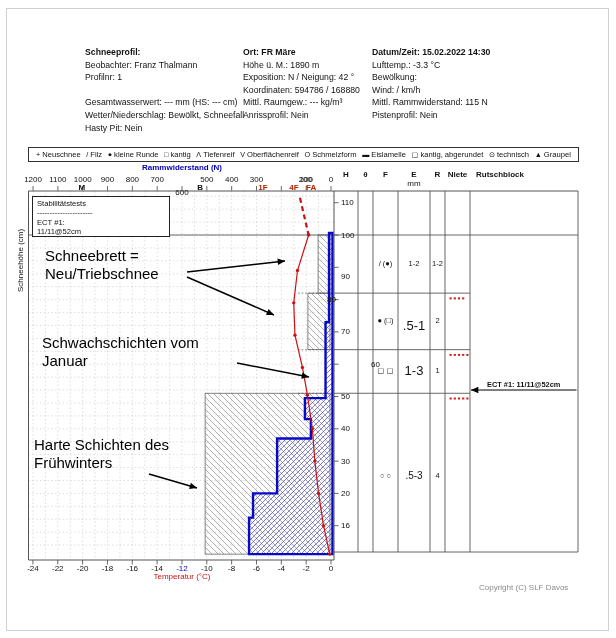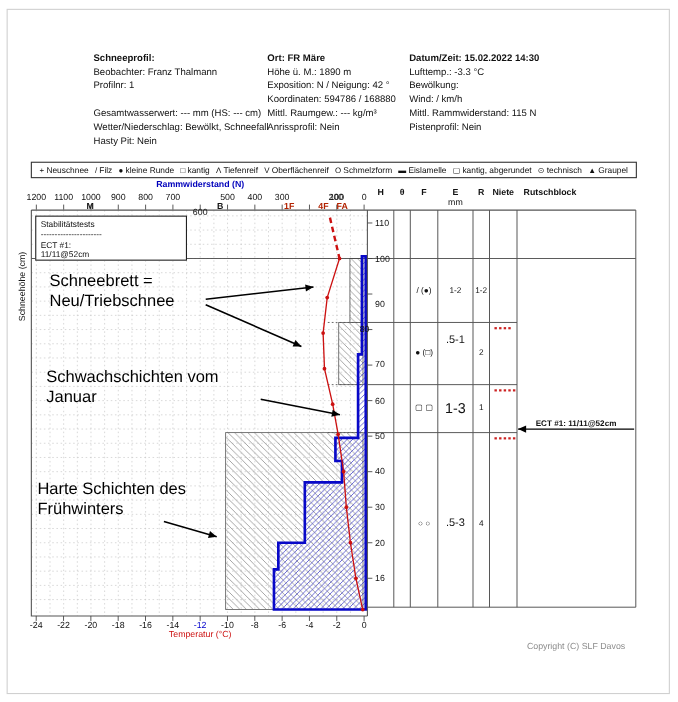--- a/index.html
+++ b/index.html
@@ -300,21 +300,21 @@
         <div class="lbl ctr" style="left:231.64px;top:564px;">-8</div>
         <div class="lbl ctr" style="left:256.48px;top:564px;">-6</div>
         <div class="lbl ctr" style="left:281.32px;top:564px;">-4</div>
         <div class="lbl ctr" style="left:306.16px;top:564px;">-2</div>
         <div class="lbl ctr" style="left:331px;top:564px;">0</div>
         <div class="lbl" style="left:341px;top:521.2px;">16</div>
         <div class="lbl" style="left:341px;top:488.9px;">20</div>
         <div class="lbl" style="left:341px;top:456.6px;">30</div>
         <div class="lbl" style="left:341px;top:424.3px;">40</div>
         <div class="lbl" style="left:341px;top:392px;">50</div>
-        <div class="lbl" style="left:341px;top:359.7px;">60</div>
+        <div class="lbl" style="left:327px;top:359.7px;padding-left:44px;">60</div>
         <div class="lbl" style="left:341px;top:327.4px;">70</div>
         <div class="lbl" style="left:327px;top:295.1px;">80</div>
         <div class="lbl" style="left:341px;top:272px;">90</div>
         <div class="lbl" style="left:341px;top:230.5px;">100</div>
         <div class="lbl" style="left:341px;top:198.2px;">110</div>
         <div class="lbl ctr" style="left:81.95510000000002px;top:183px;font-weight:bold;color:#111111;">M</div>
         <div class="lbl ctr" style="left:200.1459px;top:183px;font-weight:bold;color:#111111;">B</div>
         <div class="lbl ctr" style="left:262.9658px;top:183px;font-weight:bold;color:#b22200;">1F</div>
         <div class="lbl ctr" style="left:294.0033px;top:183px;font-weight:bold;color:#b22200;">4F</div>
         <div class="lbl ctr" style="left:311.136px;top:183px;font-weight:bold;color:#b22200;">FA</div>
@@ -323,21 +323,21 @@
         <div class="col-head ctr" style="left:385.5px;top:169.5px;">F</div>
         <div class="col-head ctr" style="left:414px;top:169.5px;">E</div>
         <div class="lbl ctr" style="left:414px;top:179px;">mm</div>
         <div class="col-head ctr" style="left:437.5px;top:169.5px;">R</div>
         <div class="col-head ctr" style="left:457.5px;top:169.5px;">Niete</div>
         <div class="col-head" style="left:476px;top:169.5px;">Rutschblock</div>
         <div class="lbl ctr" style="left:385.5px;top:259.07px;font-size:7.5px;">/ (●)</div>
         <div class="lbl ctr" style="left:414px;top:259.07px;font-size:7.5px;">1-2</div>
         <div class="lbl ctr" style="left:437.5px;top:259.07px;font-size:7.5px;">1-2</div>
         <div class="lbl ctr" style="left:385.5px;top:316.40250000000003px;font-size:7.5px;">● (□)</div>
-        <div class="lbl ctr" style="left:414px;top:305px;font-size:10px;">.5-1</div>
+        <div class="lbl ctr" style="left:414px;top:321px;font-size:13px;">.5-1</div>
         <div class="lbl ctr" style="left:437.5px;top:316.40250000000003px;font-size:7.5px;">2</div>
         <div class="lbl ctr" style="left:385.5px;top:366.4675px;font-size:7.5px;">▢ ▢</div>
         <div class="lbl ctr" style="left:414px;top:366.4675px;font-size:13px;">1-3</div>
         <div class="lbl ctr" style="left:437.5px;top:366.4675px;font-size:7.5px;">1</div>
         <div class="lbl ctr" style="left:385.5px;top:470.635px;font-size:7.5px;">○ ○</div>
         <div class="lbl ctr" style="left:414px;top:470.635px;font-size:10px;">.5-3</div>
         <div class="lbl ctr" style="left:437.5px;top:470.635px;font-size:7.5px;">4</div>
       </div>
 
     <div class="stability-box">

